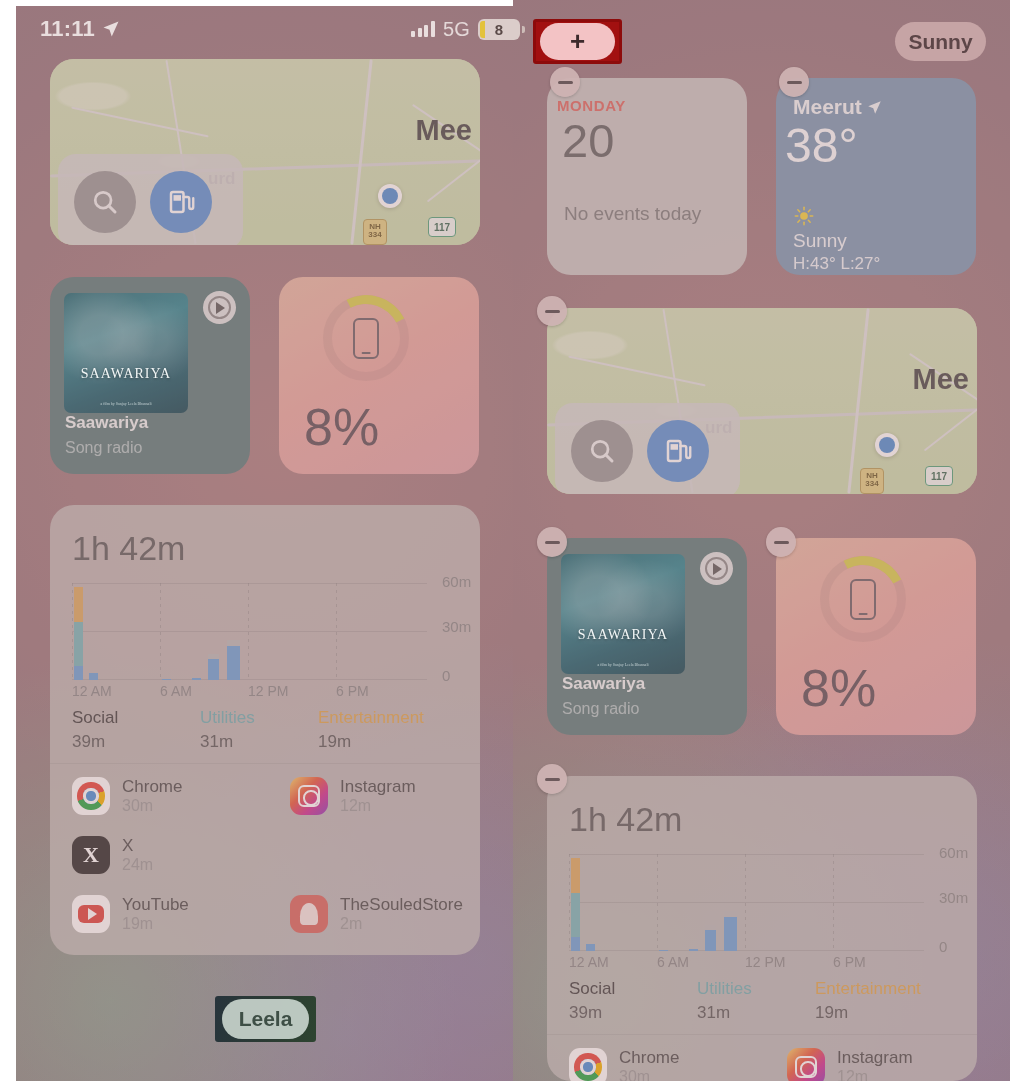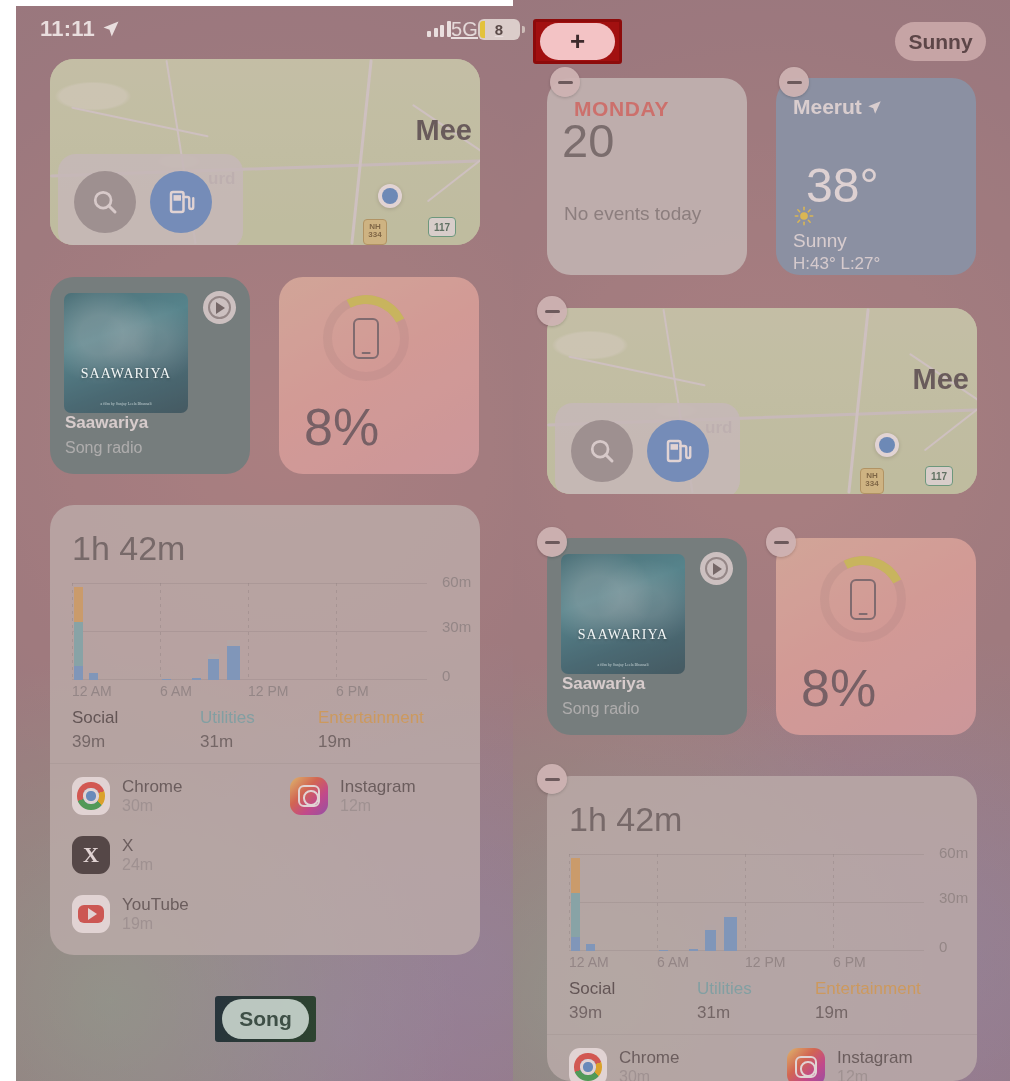--- a/index.html
+++ b/index.html
@@ -27,21 +27,21 @@
   .veil { position:absolute; inset:0; background: rgba(168,125,126,0.34); pointer-events:none; }
 
   
   .statusbar {
     position: absolute; top: 0; left: 0; right: 0; height: 46px;
     display: flex; align-items: center; justify-content: space-between;
     padding: 0 24px; color: #e9dede; font-size: 22px; font-weight: bold;
     letter-spacing: 0.2px; z-index: 5;
   }
   .sb-left { display:flex; align-items:center; gap:7px; }
-  .sb-right { display:flex; align-items:center; gap:0;text-decoration:underline; }
+  .sb-right { display:flex; align-items:center; gap:8px; }
   .loc-arrow { display:inline-block; width:18px; height:18px; }
   .bars { display:flex; align-items:flex-end; gap:2.5px; height:16px; }
   .bars i { display:block; width:4px; background:#e9dede; border-radius:1px; }
   .bars i:nth-child(1){height:6px}.bars i:nth-child(2){height:9px}
   .bars i:nth-child(3){height:12px}.bars i:nth-child(4){height:16px}
   .net { font-size:20px; font-weight:500; color:#e4d8d8; }
   .batt {
     position:relative; width:42px; height:21px; border-radius:6px;
     background:#dbcdca; display:flex; align-items:center; justify-content:center;
     color:#5a4a48; font-size:15px; font-weight:bold;
@@ -341,56 +341,63 @@
           <div class="at" style="font-size:16px;">24m</div>
         </div>
       </div>
       <div class="app-row" style="left:22px; top:390px;">
         <div class="app-icon ic-yt" style="width:38px;height:38px;"></div>
         <div class="app-text">
           <div class="an" style="font-size:17px;">YouTube</div>
           <div class="at" style="font-size:16px;">19m</div>
         </div>
       </div>
+      <div class="app-row" style="left:240px; top:390px;">
+        <div class="app-icon ic-souled" style="width:38px;height:38px;"></div>
+        <div class="app-text">
+          <div class="an" style="font-size:17px;">TheSouledStore</div>
+          <div class="at" style="font-size:16px;">2m</div>
+        </div>
+      </div>
     </div>
 
     <div class="hl-box" id="hl-edit" style="left:199px; top:990px; width:101px; height:46px;"></div>
-    <div class="pill-btn" id="edit-button" style="left:206px; top:993px; width:87px; height:40px; font-size:21px;">Song</div>
+    <div class="pill-btn" id="edit-button" style="left:206px; top:993px; width:87px; height:40px; font-size:21px;">Leela</div>
 
     <div class="veil"></div>
   </div>
 
   <div class="panel" id="panel-right">
     <div class="wallpaper"></div>
 
     <div class="hl-box" id="hl-add" style="left:20px; top:19px; width:89px; height:45px;"></div>
     <div class="pill-btn" id="add-widget-button" style="left:27px; top:23px; width:75px; height:37px; font-size:26px;">+</div>
 
     <div class="pill-btn" id="done-button" style="right:24px; top:22px; width:91px; height:39px; font-size:21px;">Sunny</div>
 
     <div class="wrap-minus" style="left:37px; top:67px;">
         <div class="minus-badge"></div>
       </div>
     <div class="widget" style="left:34px; top:78px; width:200px; height:197px; background:rgba(205,203,201,0.93);">
-      <div style="position:absolute; left:27px; top:19px; font-size:21px; font-weight:bold; letter-spacing:.6px; color:#e06a63;">MONDAY</div>
+      <div style="position:absolute; left:10px; top:19px; font-size:15px; font-weight:bold; letter-spacing:.6px; color:#e06a63;">MONDAY</div>
       <div style="position:absolute; left:15px; top:35px; font-size:47px; font-weight:300; color:#656565;">20</div>
       <div style="position:absolute; left:17px; top:125px; font-size:19px; color:#7e7e7e;">No events today</div>
     </div>
 
     <div class="wrap-minus" style="left:266px; top:67px;">
         <div class="minus-badge"></div>
       </div>
     <div class="widget" style="left:263px; top:78px; width:200px; height:197px; background:#7d9ab5;">
       <div style="position:absolute; left:17px; top:17px; display:flex; align-items:center; gap:5px;">
         <span style="font-size:21px; font-weight:bold; color:#f3f6f8;">Meerut</span>
         <svg width="15" height="15" viewBox="0 0 24 24">
           <path d="M22 2L2 10l8 3 3 9z" fill="#f3f6f8"></path>
         </svg>
       </div>
-      <div style="position:absolute; left:30px; top:40px; font-size:48px; font-weight:300; color:#fbfcfd;margin-top:40px;">38°</div>
+      <div style="position:absolute; left:9px; top:40px; font-size:48px; font-weight:300; color:#fbfcfd;">38°</div>
       <div style="position:absolute; left:18px; top:128px; width:20px; height:20px;">
         <svg viewBox="0 0 24 24" width="20" height="20">
           <circle cx="12" cy="12" r="4.6" fill="#f5d33e"></circle>
           <g stroke="#f5d33e" stroke-width="1.8" stroke-linecap="round">
             <line x1="12" y1="1.6" x2="12" y2="4.6"></line>
               <line x1="12" y1="19.4" x2="12" y2="22.4"></line>
             <line x1="1.6" y1="12" x2="4.6" y2="12"></line>
               <line x1="19.4" y1="12" x2="22.4" y2="12"></line>
             <line x1="4.6" y1="4.6" x2="6.8" y2="6.8"></line>
               <line x1="17.2" y1="17.2" x2="19.4" y2="19.4"></line>

